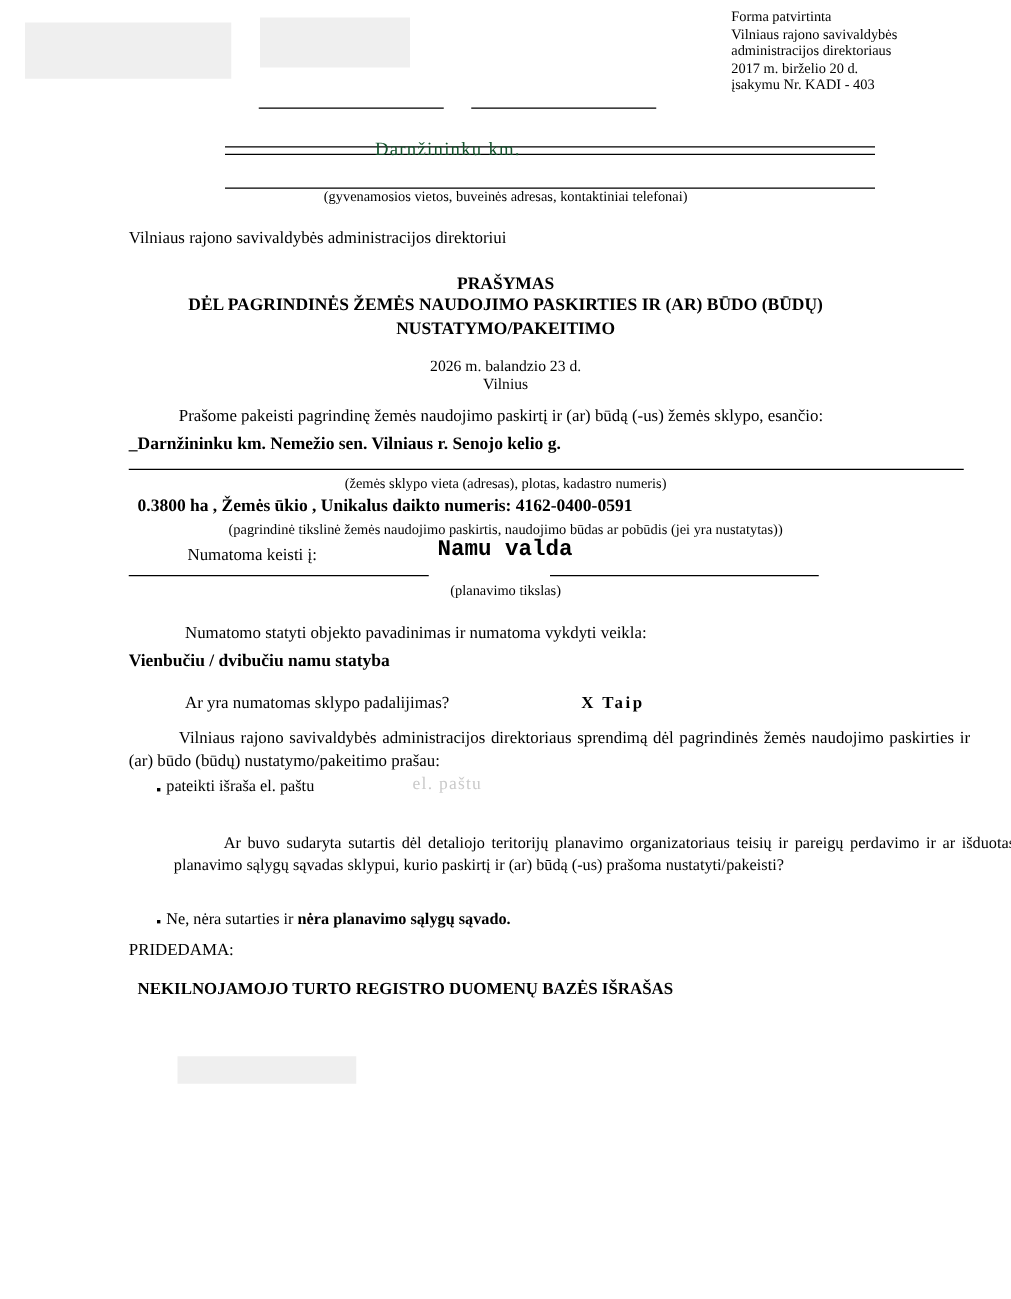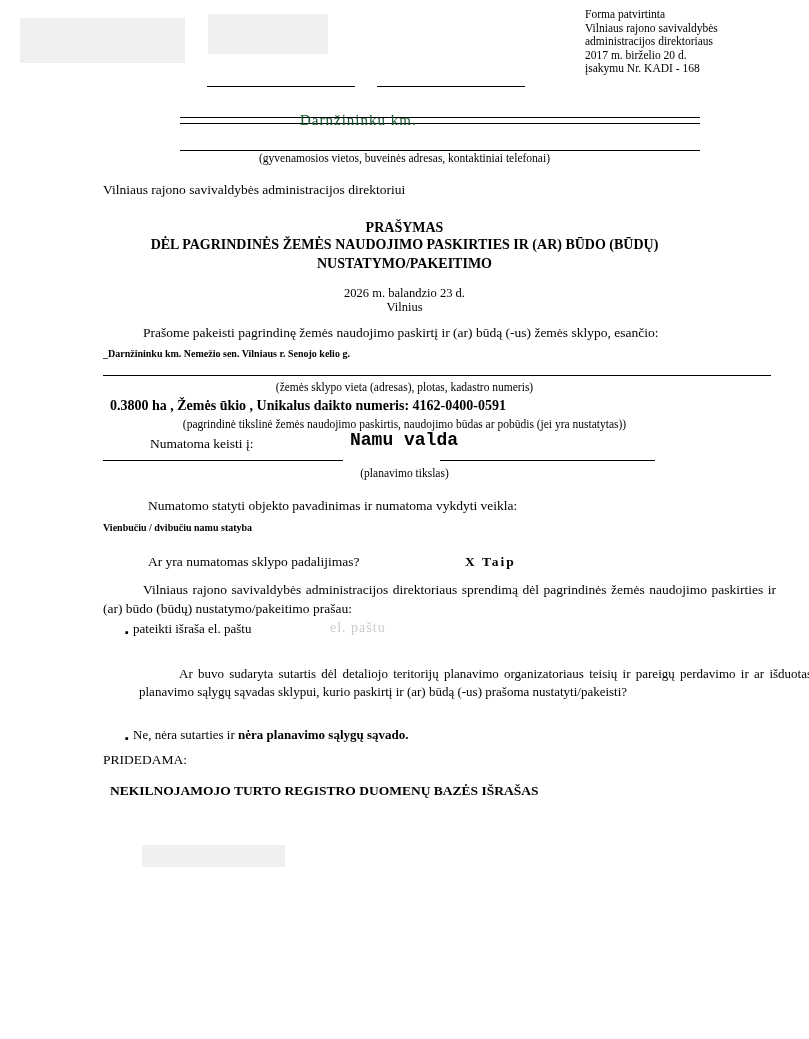--- a/index.html
+++ b/index.html
@@ -117,21 +117,21 @@
     position: absolute;
     font-size: 13.5px;
     line-height: 18px;
     text-align: justify;
   }
   #par-request { left: 103px; top: 324px; width: 668px; text-indent: 40px; }
 
   .filled-bold {
     position: absolute;
     font-weight: bold;
-    font-size: 10px;
+    font-size: 14px;
   }
   #parcel-address { left: 103px; top: 348px; }
   #parcel-data    { left: 110px; top: 398px; font-size: 14px; }
   #namu-valda     { left: 350px; top: 430px; font-size: 18px; font-family: Liberation Mono, monospace; }
   #build-purpose  { left: 103px; top: 522px; }
   #attachment-doc { left: 110px; top: 783px; font-size: 13.5px; font-weight: bold; }
 
   #numatoma-keisti {
     position: absolute;
     left: 150px;
@@ -222,21 +222,21 @@
 
   <div class="redact" id="redact-1"></div>
   <div class="redact" id="redact-2"></div>
   <div class="redact" id="redact-3"></div>
 
   <div class="header-approval">
     <div>Forma patvirtinta</div>
     <div>Vilniaus rajono savivaldybės</div>
     <div>administracijos direktoriaus</div>
     <div>2017 m. birželio 20  d.</div>
-    <div>įsakymu Nr. KADI - 168</div>
+    <div>įsakymu Nr. KADI - 403</div>
   </div>
 
   <div class="rule" id="rule-1"></div>
   <div class="rule" id="rule-2"></div>
   <div class="rule" id="rule-3"></div>
   <div class="strike-overlay"></div>
 
   <div class="rule" id="rule-4"></div>
   <div class="caption" id="cap-2">(gyvenamosios vietos, buveinės adresas, kontaktiniai  telefonai)</div>
 

